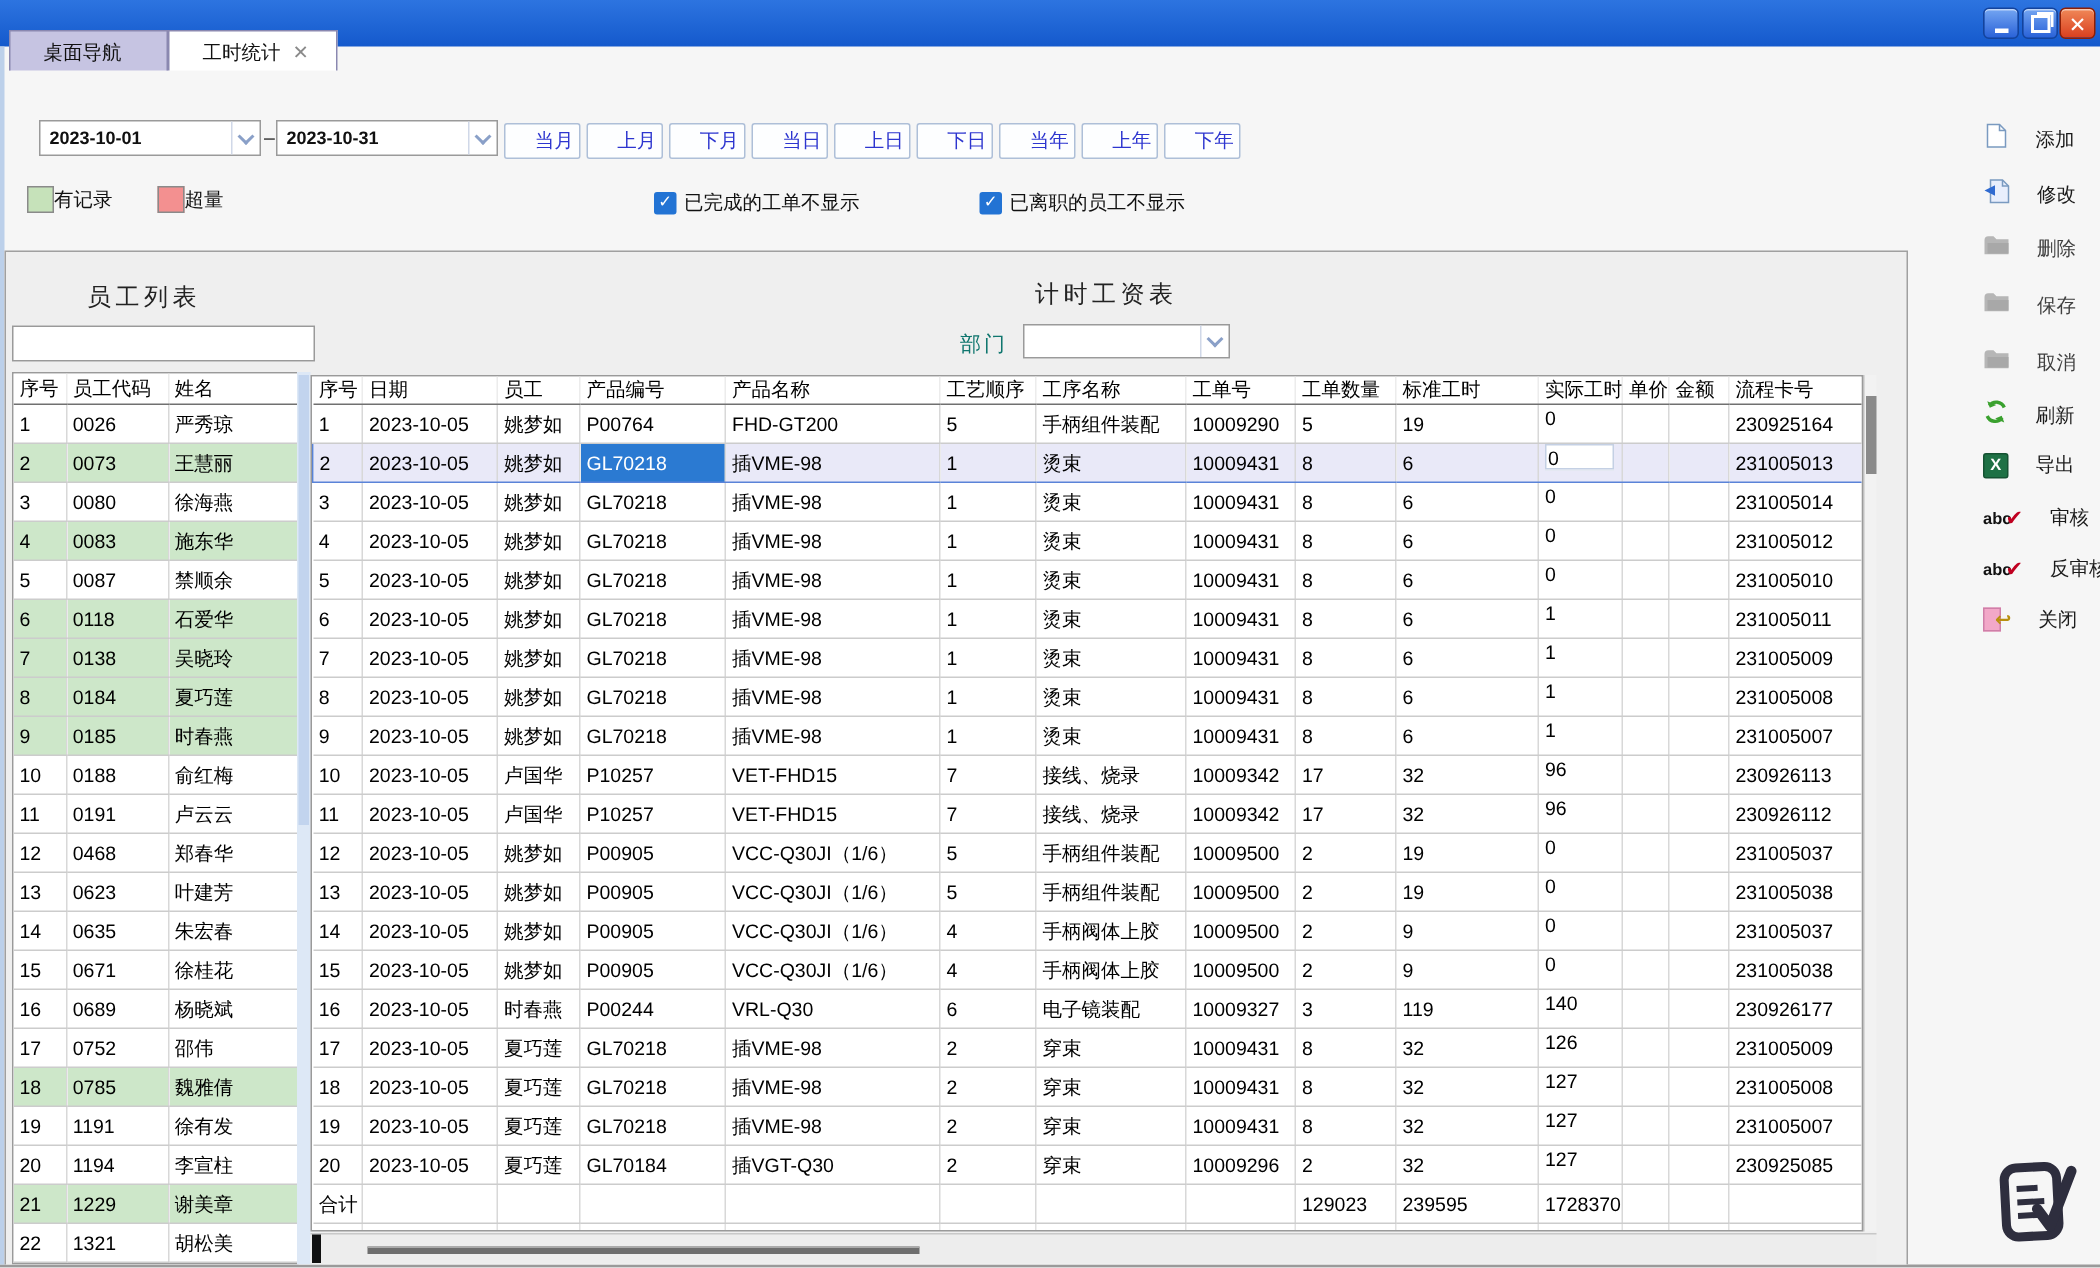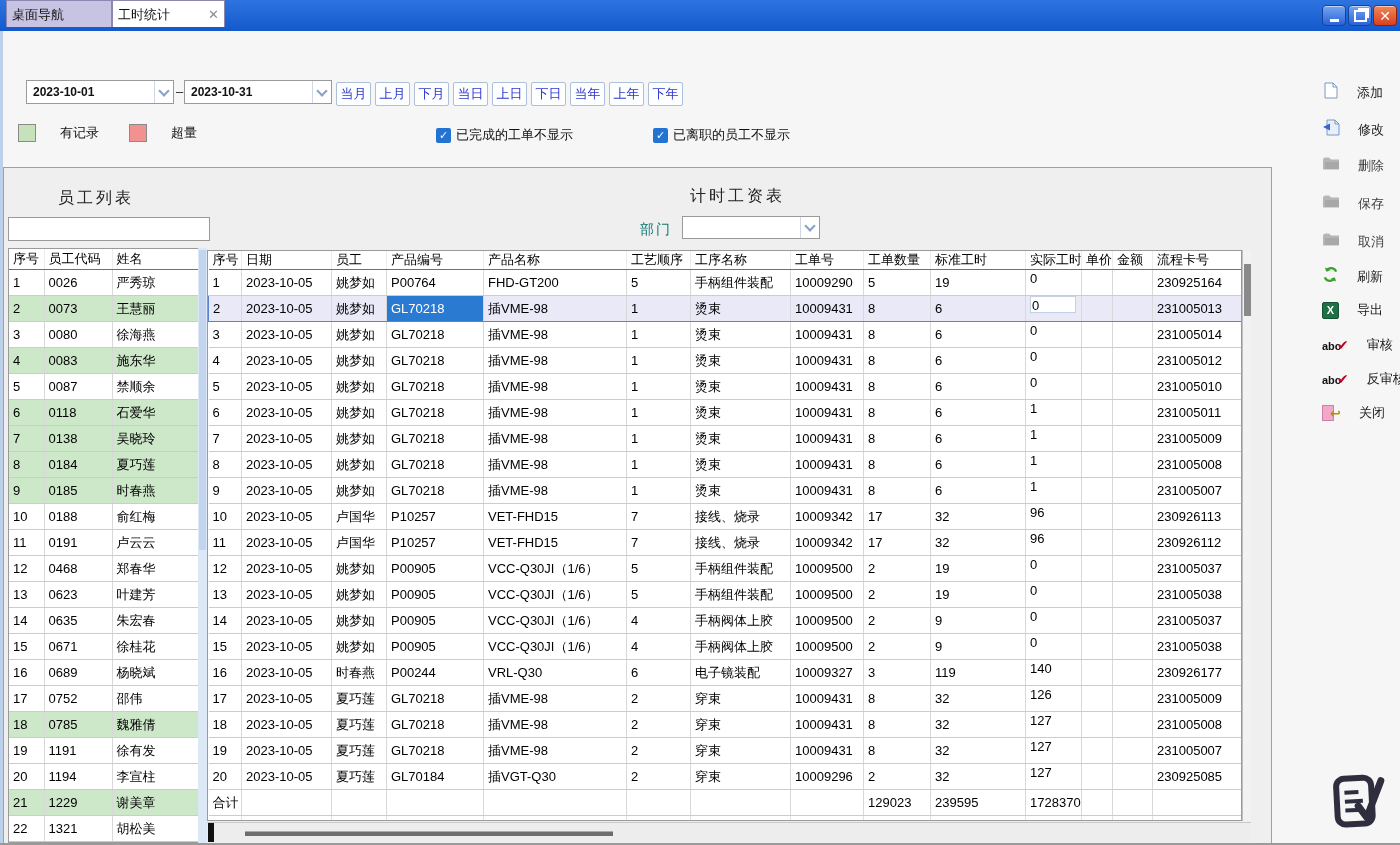--- a/index.html
+++ b/index.html
@@ -2,22 +2,22 @@
 <html><head>
 <meta charset="utf-8">
 <style>
   html,body{margin:0;padding:0;}
   body{font-family:"Liberation Sans","DejaVu Sans",sans-serif;background:#d8d8d8;}
   #root{position:relative;width:1400px;height:845px;background:#f6f6f6;overflow:hidden;
         border-bottom:2px solid #9a9a9a;box-sizing:border-box;}
   
   .titlebar{position:absolute;left:0;top:0;width:1400px;height:31px;
     background:linear-gradient(#2d74e0,#1459cc);}
-  .tab{position:absolute;top:0;height:27px;line-height:27px;font-size:13px;
-    padding:0 5px;box-sizing:border-box;white-space:nowrap;}
+  .tab{position:absolute;top:20px;height:27px;line-height:27px;font-size:13px;
+    padding:0 22px;box-sizing:border-box;white-space:nowrap;}
   .tab-inactive{left:6px;width:106px;background:#c6c4e2;color:#111;border:1px solid #8a88b0;border-bottom:none;}
   .tab-active{left:112px;width:113px;background:#ffffff;color:#111;border:1px solid #8a88b0;border-bottom:none;
     display:flex;align-items:center;justify-content:space-between;}
   .tabx{color:#8a8a8a;font-size:13px;margin-left:8px;cursor:default;}
   .winbtn{position:absolute;top:5px;width:24px;height:21px;border-radius:4px;border:1px solid #14439c;
     display:flex;align-items:center;justify-content:center;box-sizing:border-box;
     box-shadow:inset 0 1px 0 rgba(255,255,255,.55);}
   .winblue{background:linear-gradient(#74a6f2,#2a62d8);}
   .winred{background:linear-gradient(#f08858,#d9401f);border-color:#8c1f06;}
   .wb-min{left:1322px;} .wb-max{left:1348px;} .wb-close{left:1373px;}
@@ -27,24 +27,24 @@
   
   .combo{position:absolute;height:24px;background:#fff;border:1px solid #9a9a9a;box-sizing:border-box;
     font-size:12px;font-weight:700;display:flex;align-items:center;}
   .combo .val{flex:1;padding-left:6px;font-weight:700;color:#111;}
   .combo .dd{width:18px;height:100%;border-left:1px solid #d0d8e8;display:flex;align-items:center;justify-content:center;}
   .chev{width:6px;height:6px;border-right:2px solid #8aa0c8;border-bottom:2px solid #8aa0c8;
     transform:rotate(45deg);margin-top:-3px;}
   .dash{position:absolute;left:176px;top:84px;font-size:13px;color:#222;}
   #quick-buttons{position:absolute;left:336px;top:82px;display:flex;gap:4px;}
   .qbtn{width:33px;height:22px;line-height:22px;text-align:center;font-size:13px;color:#2d35cf;
-    background:#fdfeff;border:1px solid #aebfd8;border-radius:2px;cursor:default;}
+    background:#fdfeff;border:1px solid #aebfd8;border-radius:2px;cursor:default;padding-left:16px;}
   
   #legend{position:absolute;left:18px;top:124px;display:flex;gap:30px;align-items:center;}
-  .legend-item{display:flex;align-items:center;gap:24px;}
+  .legend-item{display:flex;align-items:center;gap:0;}
   .swatch{width:18px;height:18px;border:1px solid #8a8a8a;box-sizing:border-box;}
   .legend-label{font-size:13px;color:#111;}
   #checkboxes{position:absolute;left:436px;top:126px;display:flex;gap:80px;align-items:center;}
   .cbx-item{display:flex;align-items:center;gap:5px;}
   .cbx{width:15px;height:15px;border-radius:2px;background:#2273d4;color:#fff;font-size:11px;
     display:flex;align-items:center;justify-content:center;line-height:1;}
   .cbx-label{font-size:13px;color:#111;}
   
   .panel{position:absolute;left:3px;top:167px;width:1269px;height:678px;background:#efefef;
     border:1px solid #a0a0a0;box-sizing:border-box;}

